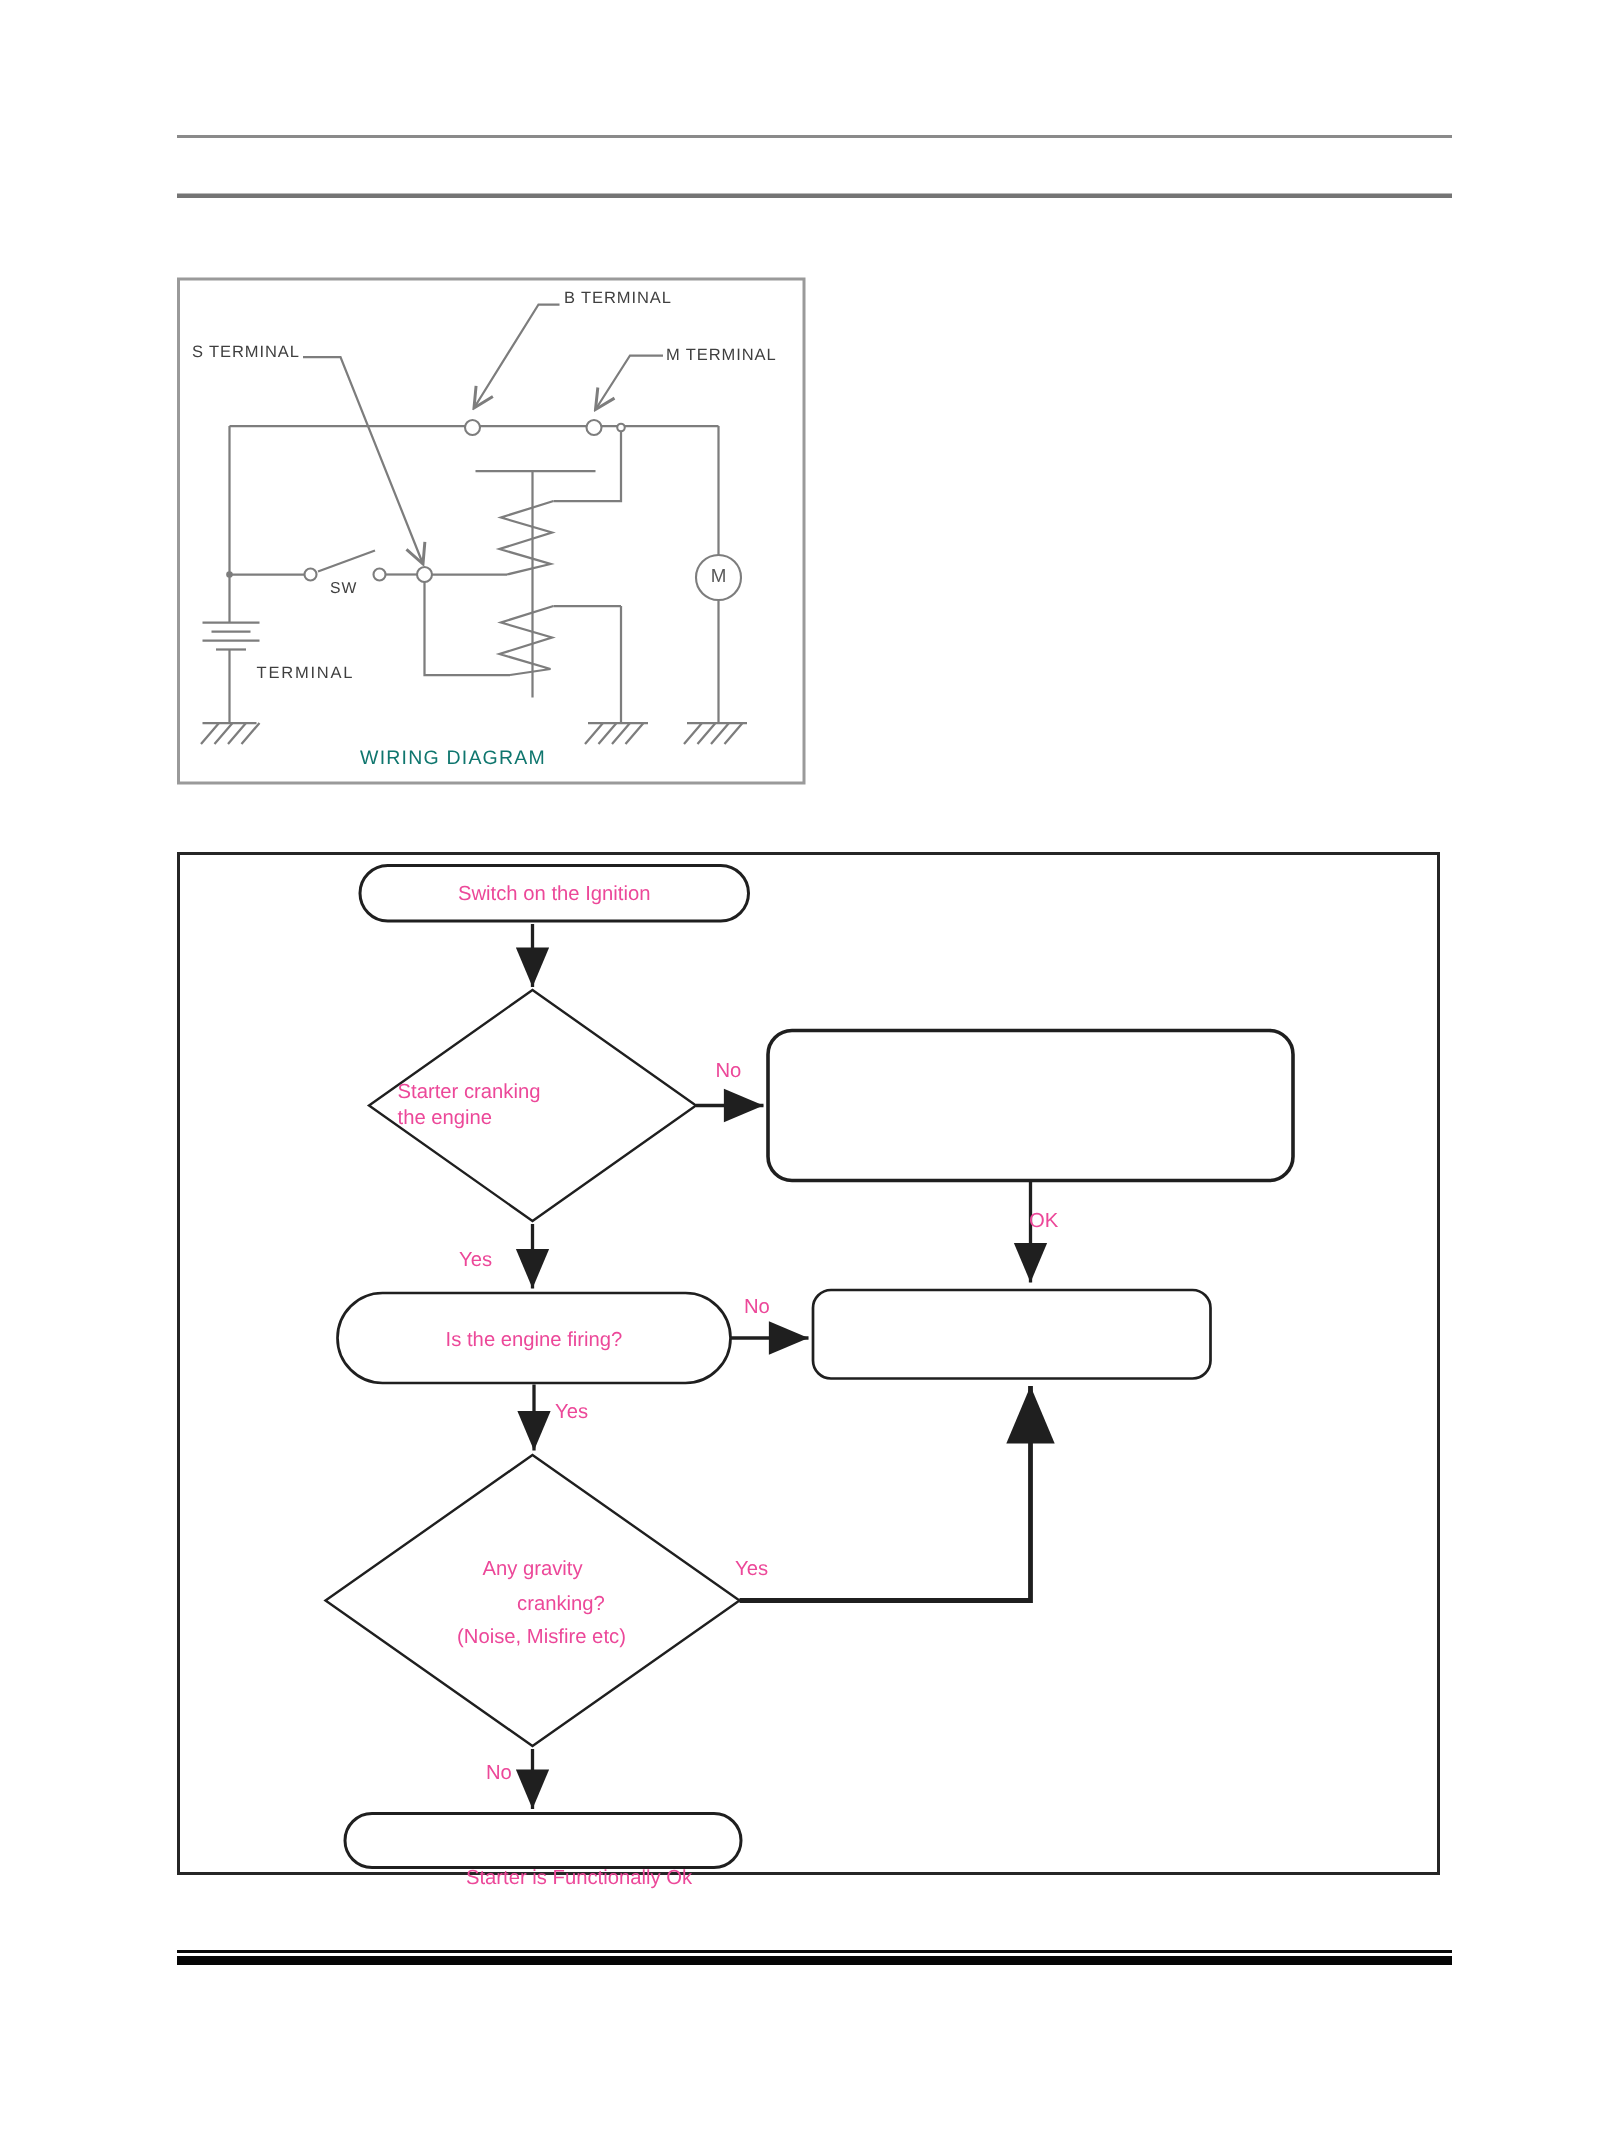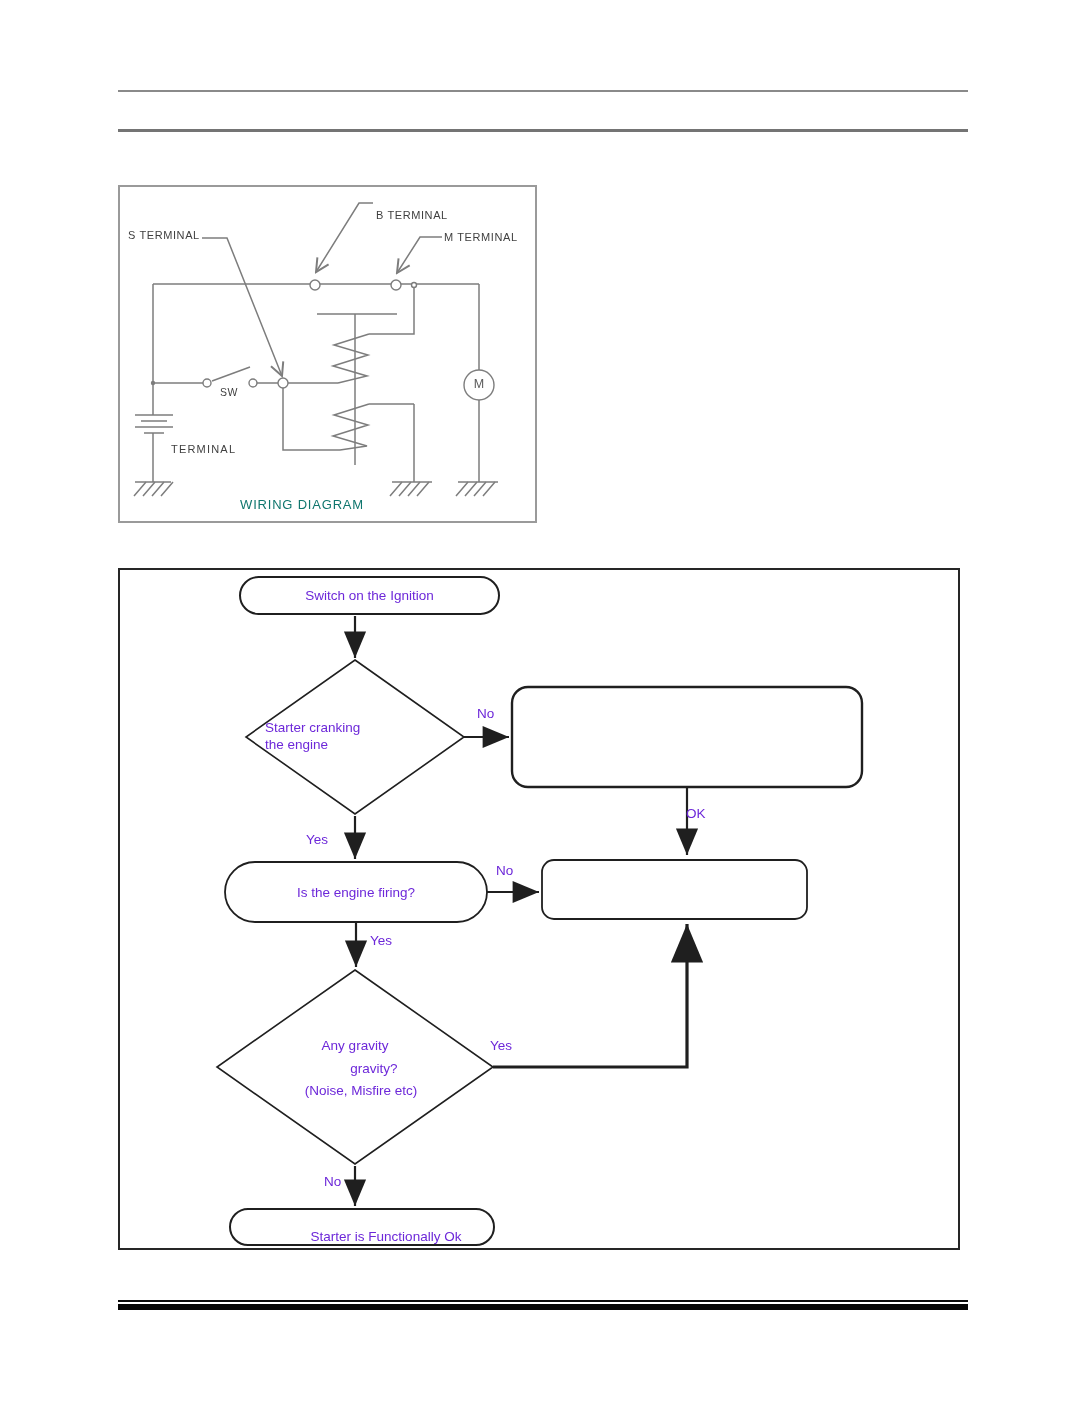--- a/index.html
+++ b/index.html
@@ -16,41 +16,41 @@
   .flow-panel{left:118px;top:568px;width:838px;height:678px;border:2px solid #262626;}
   .panel svg{position:absolute;left:0;top:0;}
 
   .wlabel{position:absolute;font-size:11px;color:#3f3f3f;letter-spacing:0.6px;white-space:nowrap;}
   .wlabel-sw{font-size:10.5px;}
   .wlabel-battery{letter-spacing:1.2px;}
   .wlabel-motor{width:16px;text-align:center;font-size:12.5px;color:#5a5a5a;letter-spacing:0;}
   .wcaption{position:absolute;left:116px;top:310px;width:132px;text-align:center;
             font-size:13px;color:#0f766e;letter-spacing:0.8px;white-space:nowrap;}
 
-  .ftext{position:absolute;font-size:13.5px;color:#6d28d9;}
+  .ftext{position:absolute;font-size:13.5px;color:#ec4899;}
   .fcenter{display:flex;align-items:center;justify-content:center;text-align:center;}
   .fpre{white-space:pre;}
   .fpreline{white-space:pre-line;}
   .flabel{white-space:nowrap;}
   .node-start{left:120px;top:7px;width:259px;height:37px;}
   .node-d1{left:145px;top:149px;width:180px;line-height:17px;}
   .lbl-no1{left:357px;top:136px;}
   .node-check{left:428px;top:126px;line-height:16.6px;}
   .lbl-ok{left:566px;top:236px;text-align:center;}
   .node-refer{left:422px;top:290px;width:265px;height:59px;}
   .lbl-yes1{left:186px;top:262px;}
   .node-s2{left:105px;top:292px;width:262px;height:60px;}
   .lbl-no2{left:376px;top:293px;}
   .lbl-yes2{left:250px;top:363px;}
   .node-d2{left:135px;top:465px;width:200px;line-height:22.5px;text-align:center;}
   .d2-line2{padding-left:38px;}
   .d2-line3{padding-left:12px;}
   .lbl-yes3{left:370px;top:468px;}
   .lbl-no3{left:204px;top:604px;}
-  .node-end{left:110px;top:648px;width:312px;height:36px;}
+  .node-end{left:110px;top:663px;width:312px;height:36px;}
 
   .wire{stroke:#7d7d7d;stroke-width:1.5;fill:none;}
   .wnode{stroke:#7d7d7d;stroke-width:1.4;fill:#ffffff;}
   .wdot{fill:#7d7d7d;stroke:none;}
   .fshape{stroke:#1f1f1f;fill:#ffffff;}
   .farrow{stroke:#1f1f1f;stroke-width:2.2;fill:none;}
   .farrow-bold{stroke-width:3.2;}
 </style>
 </head>
 <body>
@@ -127,21 +127,21 @@
       <circle class="wnode" cx="163" cy="196" r="5"></circle>
 
       <g>
         <path class="wire" d="M82,51 H107 L162,189" marker-end="url(#lh)" stroke-width="1.2"></path>
         <path class="wire" d="M253,16 H239 L196,85" marker-end="url(#lh)" stroke-width="1.2"></path>
         <path class="wire" d="M322,50 H300 L277,86" marker-end="url(#lh)" stroke-width="1.2"></path>
       </g>
     </svg>
 
     <div class="wlabel" style="left:8px;top:42px">S TERMINAL</div>
-    <div class="wlabel" style="left:256px;top:22px">B TERMINAL</div>
+    <div class="wlabel" style="left:256px;top:6px">B TERMINAL</div>
     <div class="wlabel" style="left:324px;top:44px">M TERMINAL</div>
     <div class="wlabel wlabel-sw" style="left:100px;top:199px">SW</div>
     <div class="wlabel wlabel-battery" style="left:51px;top:256px">TERMINAL</div>
     <div class="wlabel wlabel-motor" style="left:351px;top:190px">M</div>
     <div class="wcaption">WIRING DIAGRAM</div>
   </div>
 
   <div class="panel flow-panel">
     <svg width="838" height="678" viewBox="0 0 838 678">
       <defs>
@@ -174,21 +174,21 @@
     <div class="ftext fpreline node-d1">Starter cranking
 the engine</div>
     <div class="ftext flabel lbl-no1">No</div>
     <div class="ftext flabel lbl-ok">OK</div>
     <div class="ftext flabel lbl-yes1">Yes</div>
     <div class="ftext fcenter node-s2">Is the engine firing?</div>
     <div class="ftext flabel lbl-no2">No</div>
     <div class="ftext flabel lbl-yes2">Yes</div>
     <div class="ftext node-d2">
       <div>Any gravity</div>
-      <div class="d2-line2">gravity?</div>
+      <div class="d2-line2">cranking?</div>
       <div class="d2-line3">(Noise, Misfire etc)</div>
     </div>
     <div class="ftext flabel lbl-yes3">Yes</div>
     <div class="ftext flabel lbl-no3">No</div>
     <div class="ftext fcenter node-end">Starter is Functionally Ok</div>
   </div>
 
   <div class="rule rule-bot1"></div>
   <div class="rule rule-bot2"></div>
 

